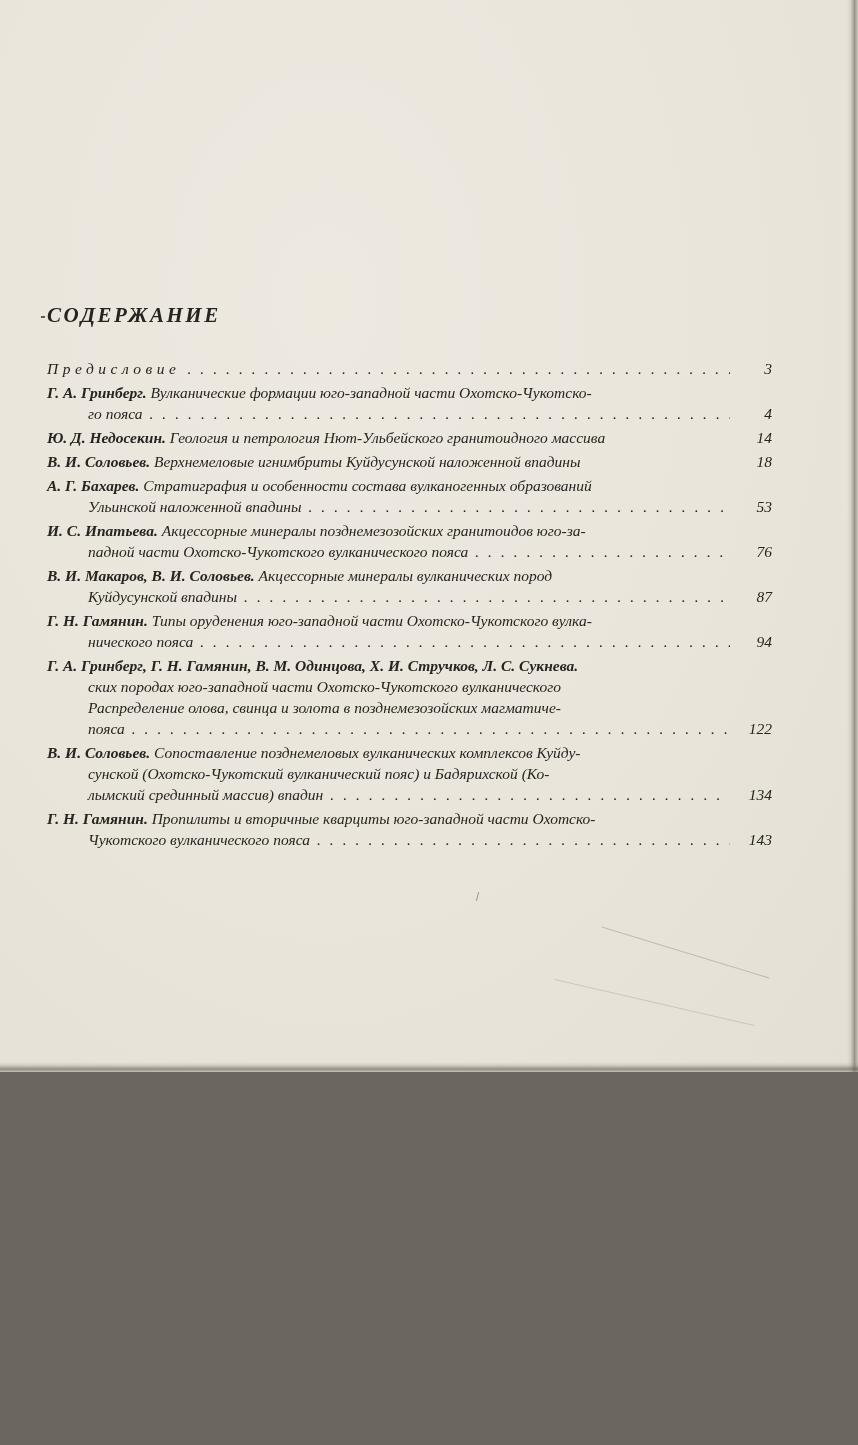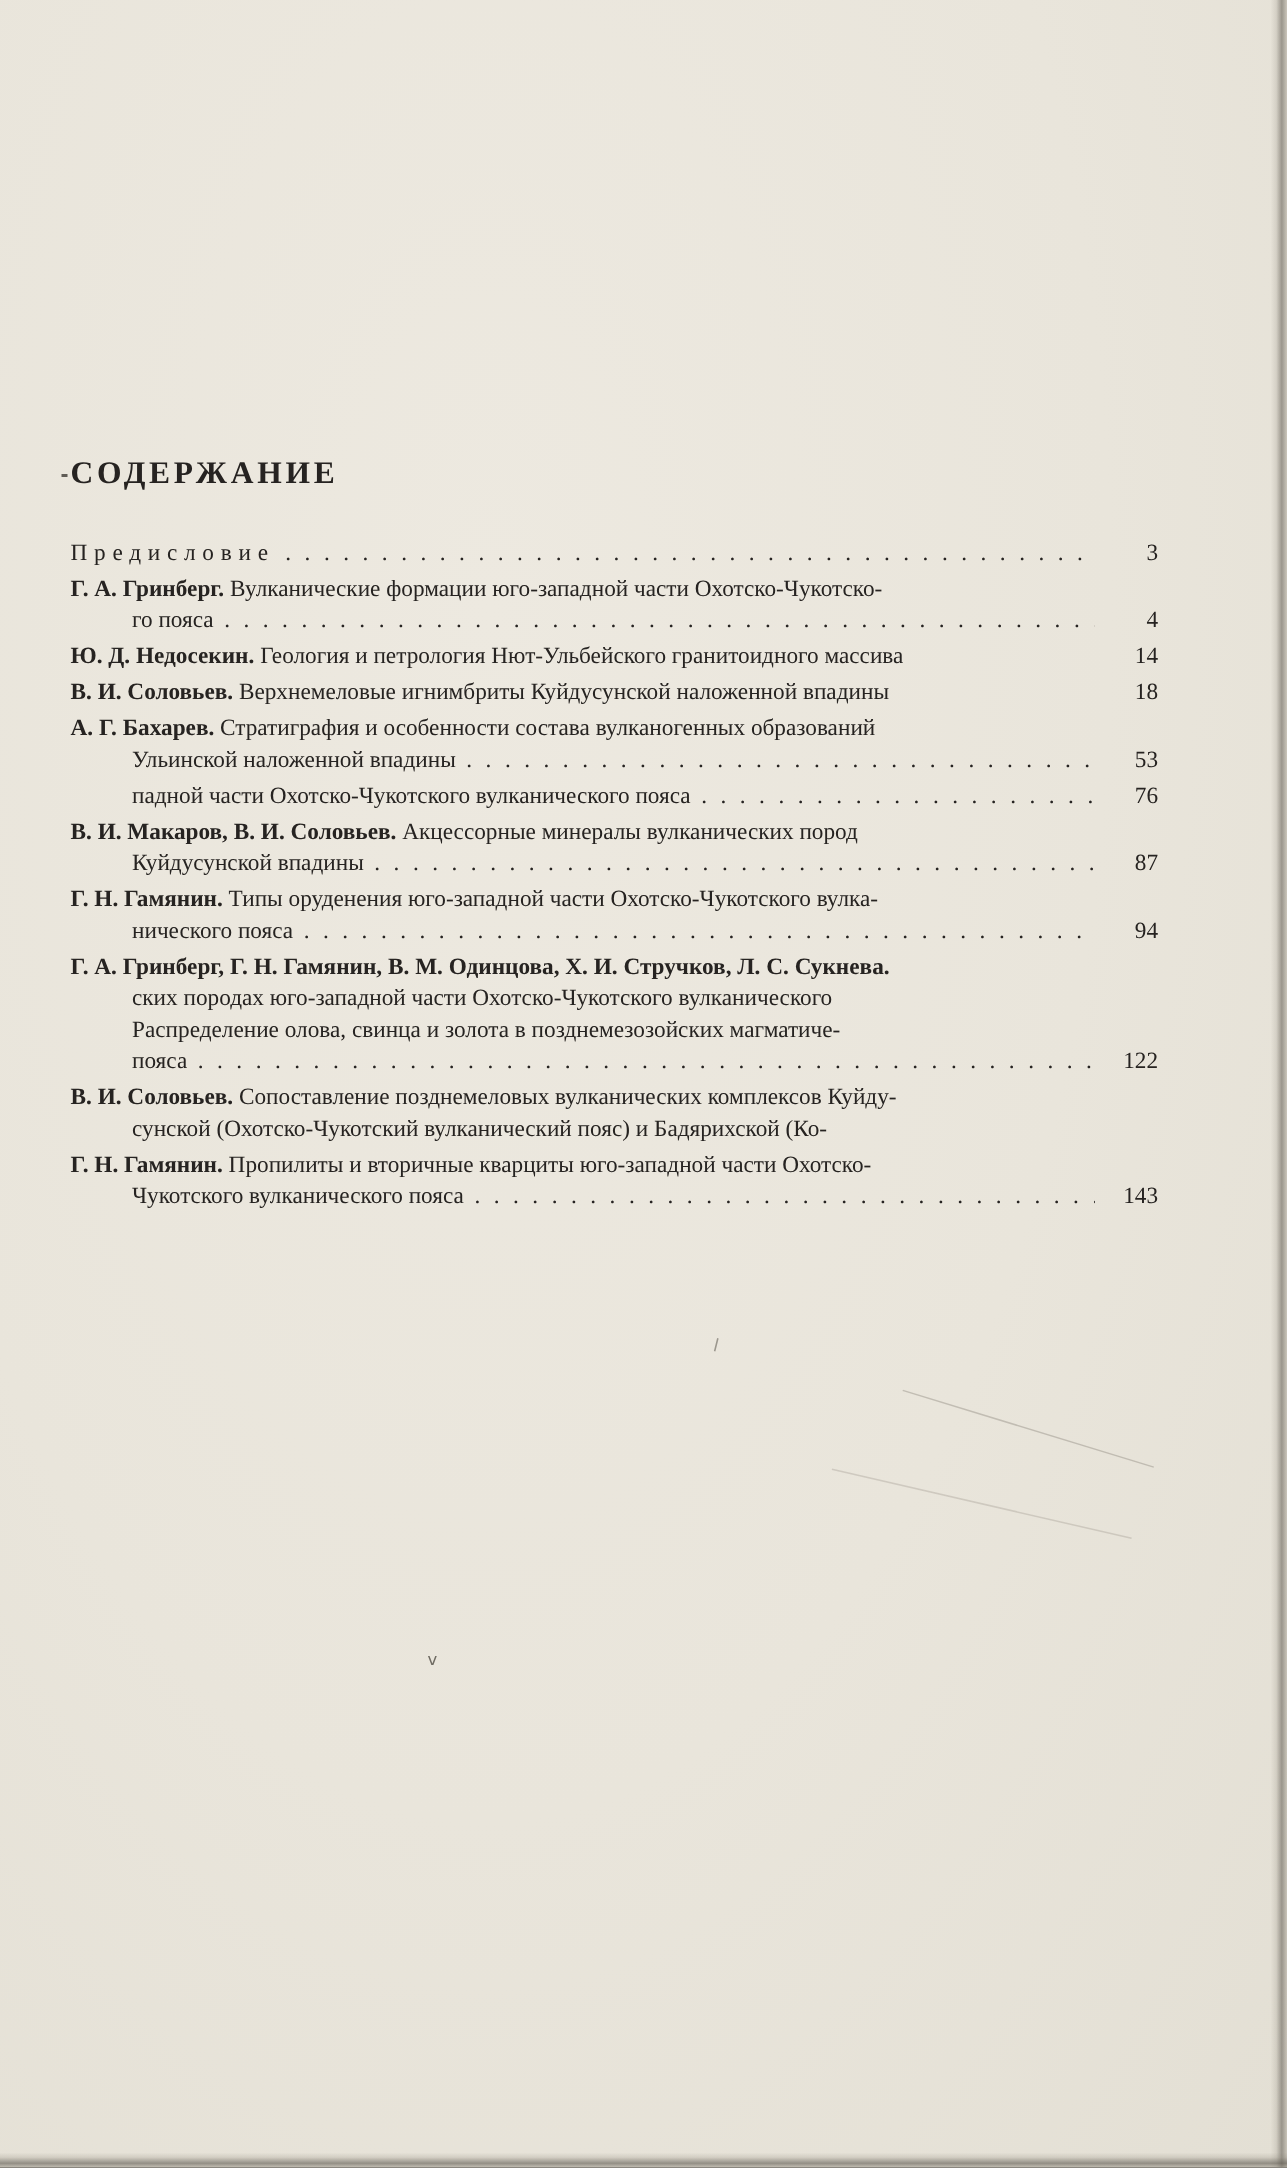--- a/index.html
+++ b/index.html
@@ -1,24 +1,25 @@
 <!DOCTYPE html>
 <html style="--ink: #262321; --paper: #e9e5db;"><head>
 <meta charset="utf-8">
 <style>
   html,body{margin:0;padding:0;background:#6b6760;}
   .scan{
     position:relative;
-    width:858px;height:1445px;
+    width:858px;height:1072px;
     margin:0;
     background:
       radial-gradient(ellipse at 38% 28%, #ede9e0 0%, #e9e5db 55%, #e3dfd4 100%);
     overflow:hidden;
     font-family:"Liberation Serif", serif;
     color:var(--ink,#262321);
+    font-style:italic;
   }
   .edge-right{
     position:absolute;top:0;bottom:0;right:0;width:11px;
     background:linear-gradient(to right, rgba(130,124,112,0), rgba(130,124,112,.18) 35%, rgba(92,87,78,.55) 68%, rgba(158,152,140,.38));
   }
   .edge-bottom{
     position:absolute;left:0;right:0;bottom:0;height:10px;
     background:linear-gradient(to bottom, rgba(130,124,112,0), rgba(130,124,112,.2) 32%, rgba(92,87,78,.6) 72%, rgba(150,144,132,.4));
   }
   .content{
@@ -116,20 +117,23 @@
           <div class="line">
             <span class="text"><b class="author">А. Г. Бахарев.</b> Стратиграфия и особенности состава вулканогенных образований</span>
           </div>
           <div class="line cont">
             <span class="text">Ульинской наложенной впадины</span>
             <span class="leader"></span>
             <span class="pagenum">53</span>
           </div>
         </div>
         <div class="entry">
+          <div class="line">
+            <span class="text"><b class="author">И. С. Ипатьева.</b> Акцессорные минералы позднемезозойских гранитоидов юго-за-</span>
+          </div>
           <div class="line cont">
             <span class="text">падной части Охотско-Чукотского вулканического пояса</span>
             <span class="leader"></span>
             <span class="pagenum">76</span>
           </div>
         </div>
         <div class="entry">
           <div class="line">
             <span class="text"><b class="author">В. И. Макаров, В. И. Соловьев.</b> Акцессорные минералы вулканических пород</span>
           </div>
@@ -164,20 +168,25 @@
             <span class="leader"></span>
             <span class="pagenum">122</span>
           </div>
         </div>
         <div class="entry">
           <div class="line">
             <span class="text"><b class="author">В. И. Соловьев.</b> Сопоставление позднемеловых вулканических комплексов Куйду-</span>
           </div>
           <div class="line cont">
             <span class="text">сунской (Охотско-Чукотский вулканический пояс) и Бадярихской (Ко-</span>
+          </div>
+          <div class="line cont">
+            <span class="text">лымский срединный массив) впадин</span>
+            <span class="leader"></span>
+            <span class="pagenum">134</span>
           </div>
         </div>
         <div class="entry">
           <div class="line">
             <span class="text"><b class="author">Г. Н. Гамянин.</b> Пропилиты и вторичные кварциты юго-западной части Охотско-</span>
           </div>
           <div class="line cont">
             <span class="text">Чукотского вулканического пояса</span>
             <span class="leader"></span>
             <span class="pagenum">143</span>

